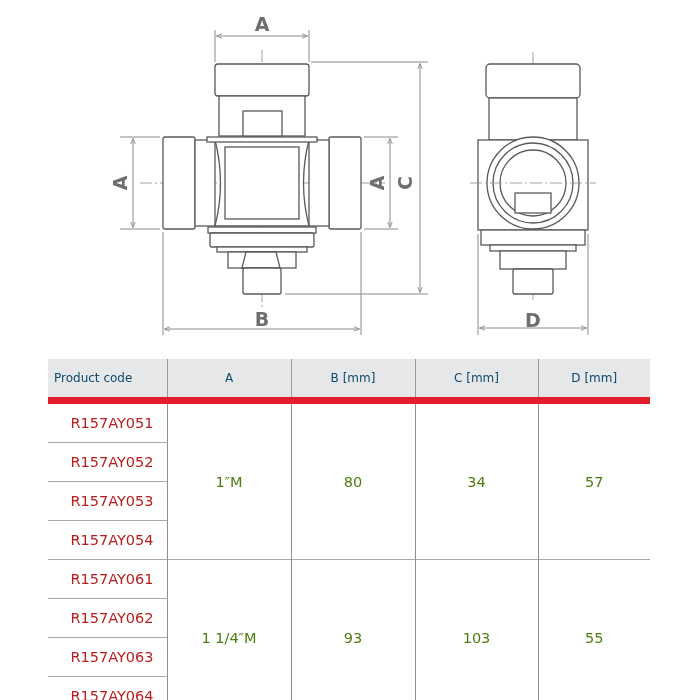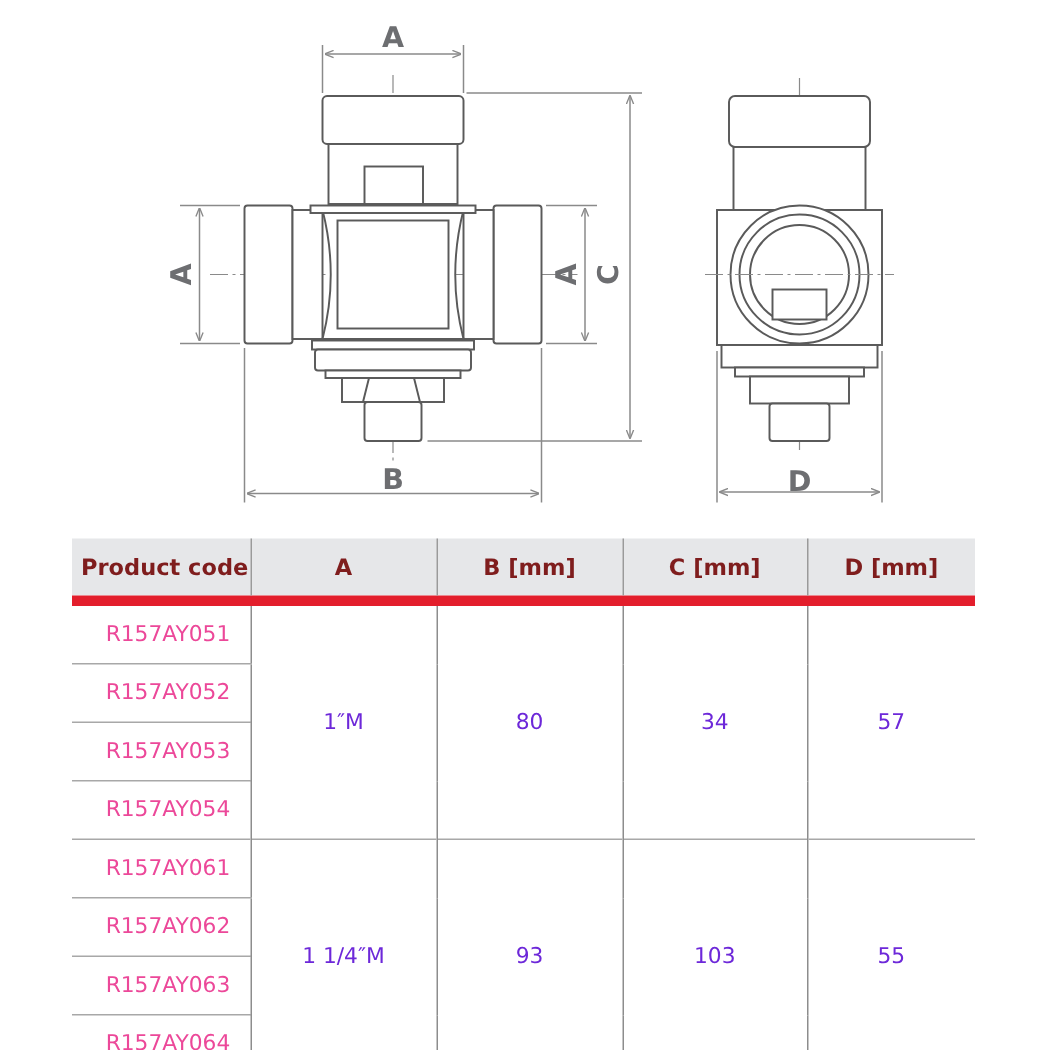--- a/index.html
+++ b/index.html
@@ -1,23 +1,23 @@
 <!DOCTYPE html>
 <html><head>
 <meta charset="utf-8">
 <style>
   html, body { margin:0; padding:0; background:#ffffff; }
   body { width:700px; height:700px; position:relative; overflow:hidden; font-family:"DejaVu Sans", sans-serif; color:#2a2a2a; }
   .drawing { position:absolute; left:0; top:0; width:700px; height:350px; }
   .spec-table { position:absolute; left:48px; top:359px; width:602px; border-collapse:collapse; table-layout:fixed; font-size:14.5px; }
-  .spec-table th { background:#e6e7e9; height:38px; font-weight:bold; color:#7f1d1d; border-left:1px solid #9a9a9a; text-align:center; padding:0; font-size:15px; }
+  .spec-table th { background:#e6e7e9; height:38px; font-weight:normal; color:#0c4a6e; border-left:1px solid #9a9a9a; text-align:center; padding:0; font-size:12px; }
   .spec-table th:first-child { border-left:none; text-align:left; padding-left:6px; }
   .red-bar td { height:7px; background:#e31e2c; padding:0; border:none; }
-  .spec-table td.code { height:36px; text-align:right; padding-right:13px; border-bottom:1.5px solid #a8a8a8; color:#ec4899; }
-  .spec-table td.val { text-align:center; border-left:1.5px solid #8d8d8d; color:#6d28d9; }
+  .spec-table td.code { height:36px; text-align:right; padding-right:13px; border-bottom:1.5px solid #a8a8a8; color:#b91c1c; }
+  .spec-table td.val { text-align:center; border-left:1.5px solid #8d8d8d; color:#4d7c0f; }
   .spec-table tr.group-start td.val { border-top:1.5px solid #a8a8a8; }
   .spec-table tr.last td.code { border-bottom:none; }
 </style>
 </head>
 <body>
 
 <svg class="drawing" viewBox="0 0 700 350" xmlns="http://www.w3.org/2000/svg">
   <defs>
     <marker id="arr" viewBox="0 0 10 10" refX="9" refY="5" markerWidth="6" markerHeight="6" orient="auto-start-reverse">
       <path d="M0,1 L10,5 L0,9" fill="none" stroke="#8a8a8a" stroke-width="1.5"></path>

